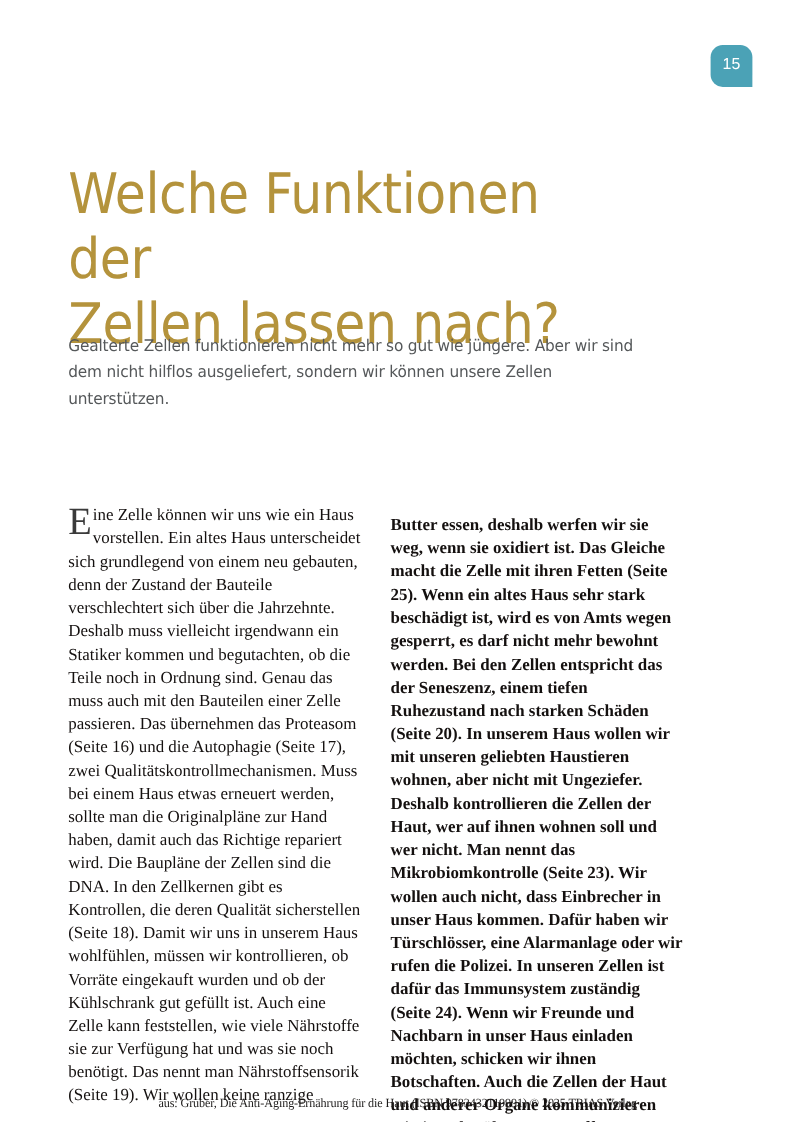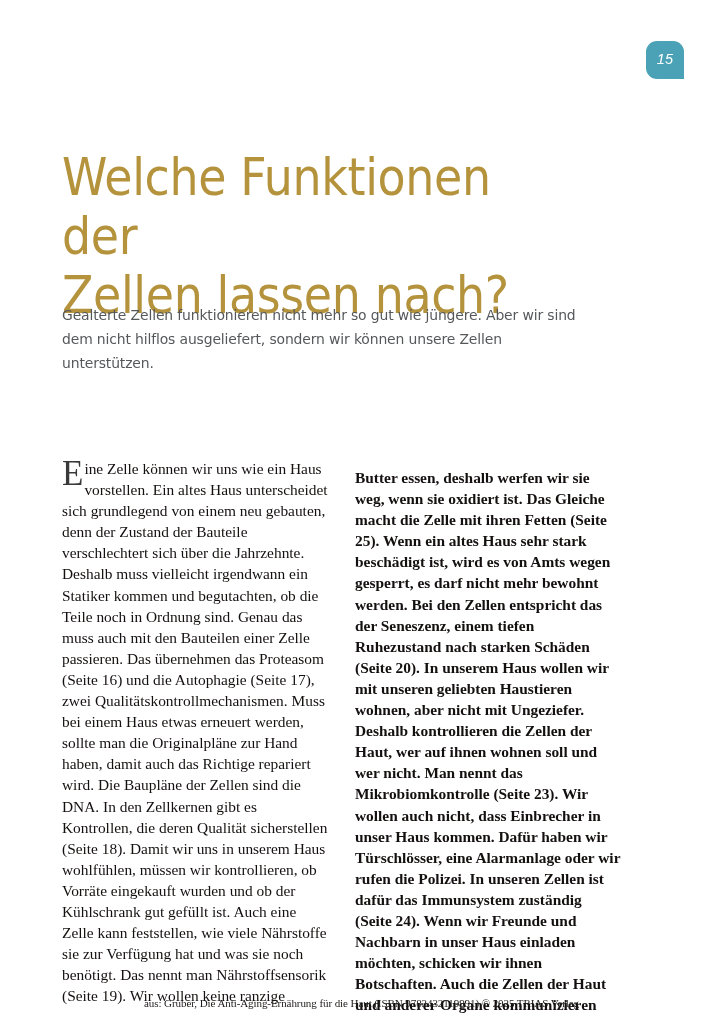--- a/index.html
+++ b/index.html
@@ -36,21 +36,20 @@
     align-items: center;
     justify-content: center;
     color: #ffffff;
     font-family: "Liberation Sans", "DejaVu Sans", sans-serif;
     font-size: 14.5px;
     font-weight: 400;
     letter-spacing: 0.2px;
     line-height: 1;
     padding-bottom: 1px;
     box-sizing: border-box;
-    font-style: italic;
   }
 
   
   .headline {
     position: absolute;
     left: 62px;
     top: 114px;
     width: 560px;
     color: #b4933c;
     font-family: "DejaVu Sans", "Liberation Sans", sans-serif;

